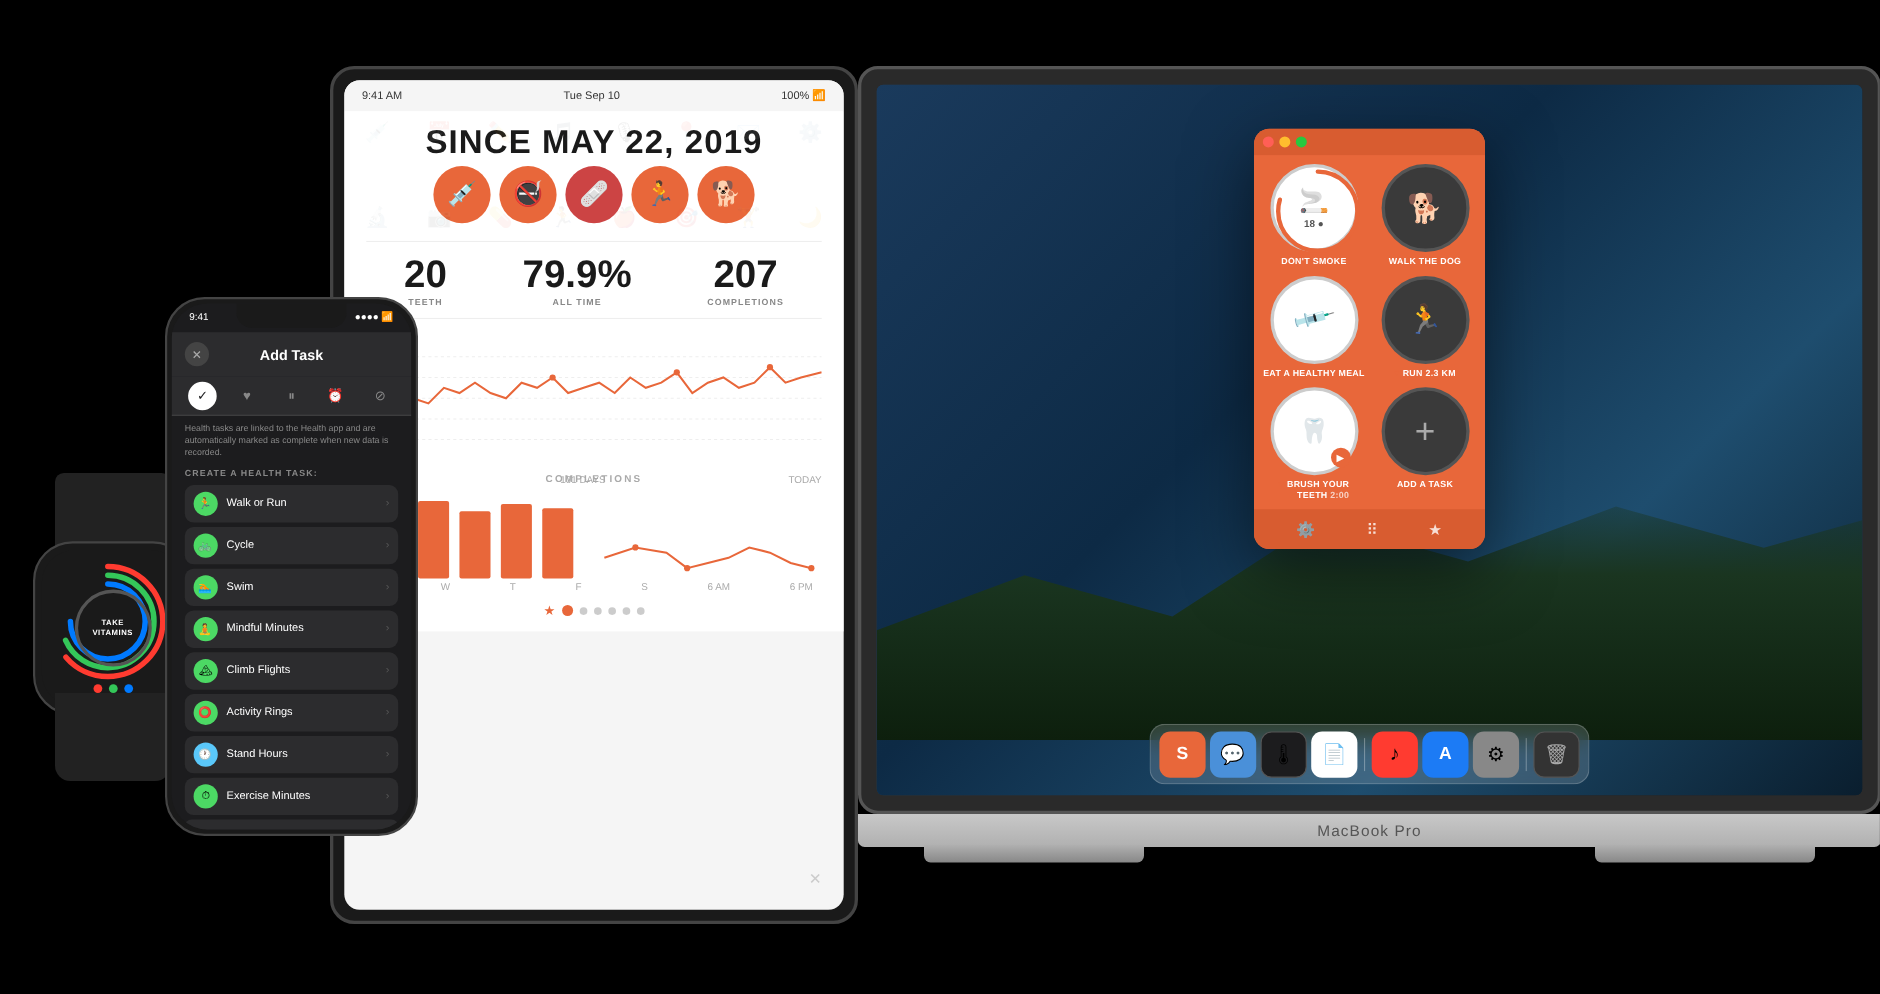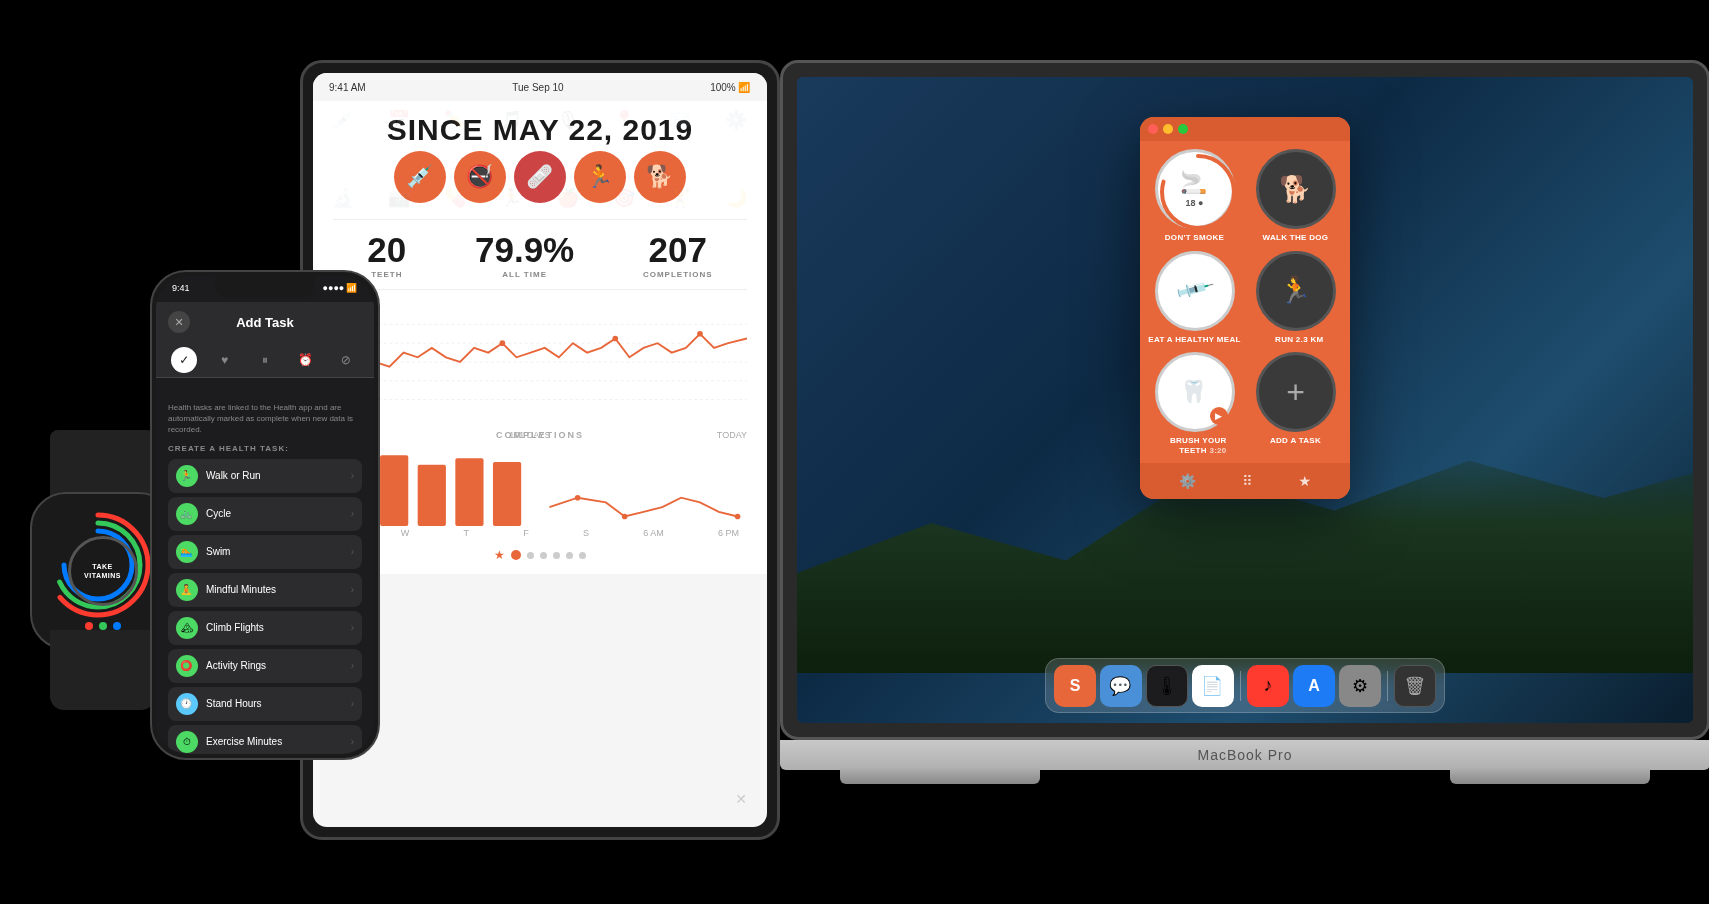--- a/index.html
+++ b/index.html
@@ -444,21 +444,21 @@
       font-size: 12px;
     }
     .iphone-tab-icon.active {
       background: #fff;
       color: #1c1c1e;
     }
     .iphone-tab-icon.inactive {
       color: #888;
     }
     .iphone-body {
-      padding: 24px 12px;
+      padding: 6px 12px;
       overflow: hidden;
     }
     .iphone-info-text {
       font-size: 8px;
       color: #888;
       line-height: 1.4;
       margin-bottom: 8px;
     }
     .iphone-section-label {
       font-size: 8px;
@@ -642,21 +642,21 @@
               <span style="color:#e8673a;">♥</span> RUN 2.3 KM
             </div>
           </div>
 
           <div class="mac-task-wrapper">
             <div class="mac-task-circle white-bg" style="border: 3px solid #ccc; position:relative;">
               <span style="font-size:22px;">🦷</span>
               <div style="position:absolute;bottom:4px;right:4px;width:18px;height:18px;background:#e8673a;border-radius:50%;display:flex;align-items:center;justify-content:center;font-size:9px;color:#fff;">▶</div>
             </div>
             <div class="mac-task-label">
-              <span style="color:#e8673a;">♥</span> BRUSH YOUR<br>TEETH <span style="opacity:0.7;">3:20</span>
+              <span style="color:#e8673a;">♥</span> BRUSH YOUR<br>TEETH <span style="opacity:0.7;">2:00</span>
             </div>
           </div>
 
           <div class="mac-task-wrapper">
             <div class="mac-task-circle dark-bg">
               <span style="font-size:32px;color:#aaa;font-weight:200;">+</span>
             </div>
             <div class="mac-task-label">ADD A TASK</div>
           </div>
 

